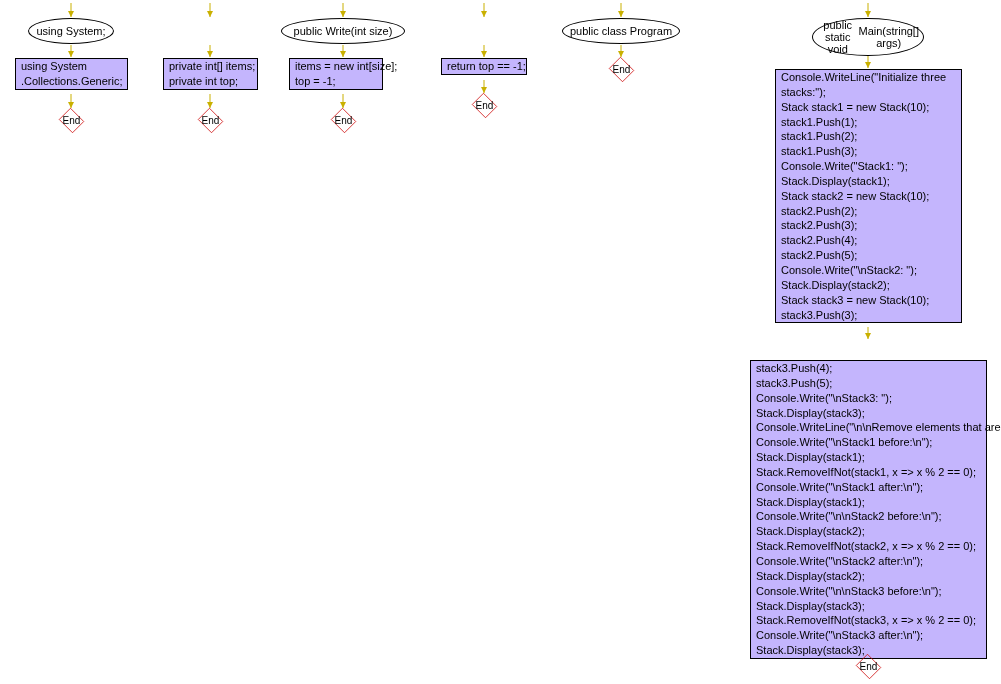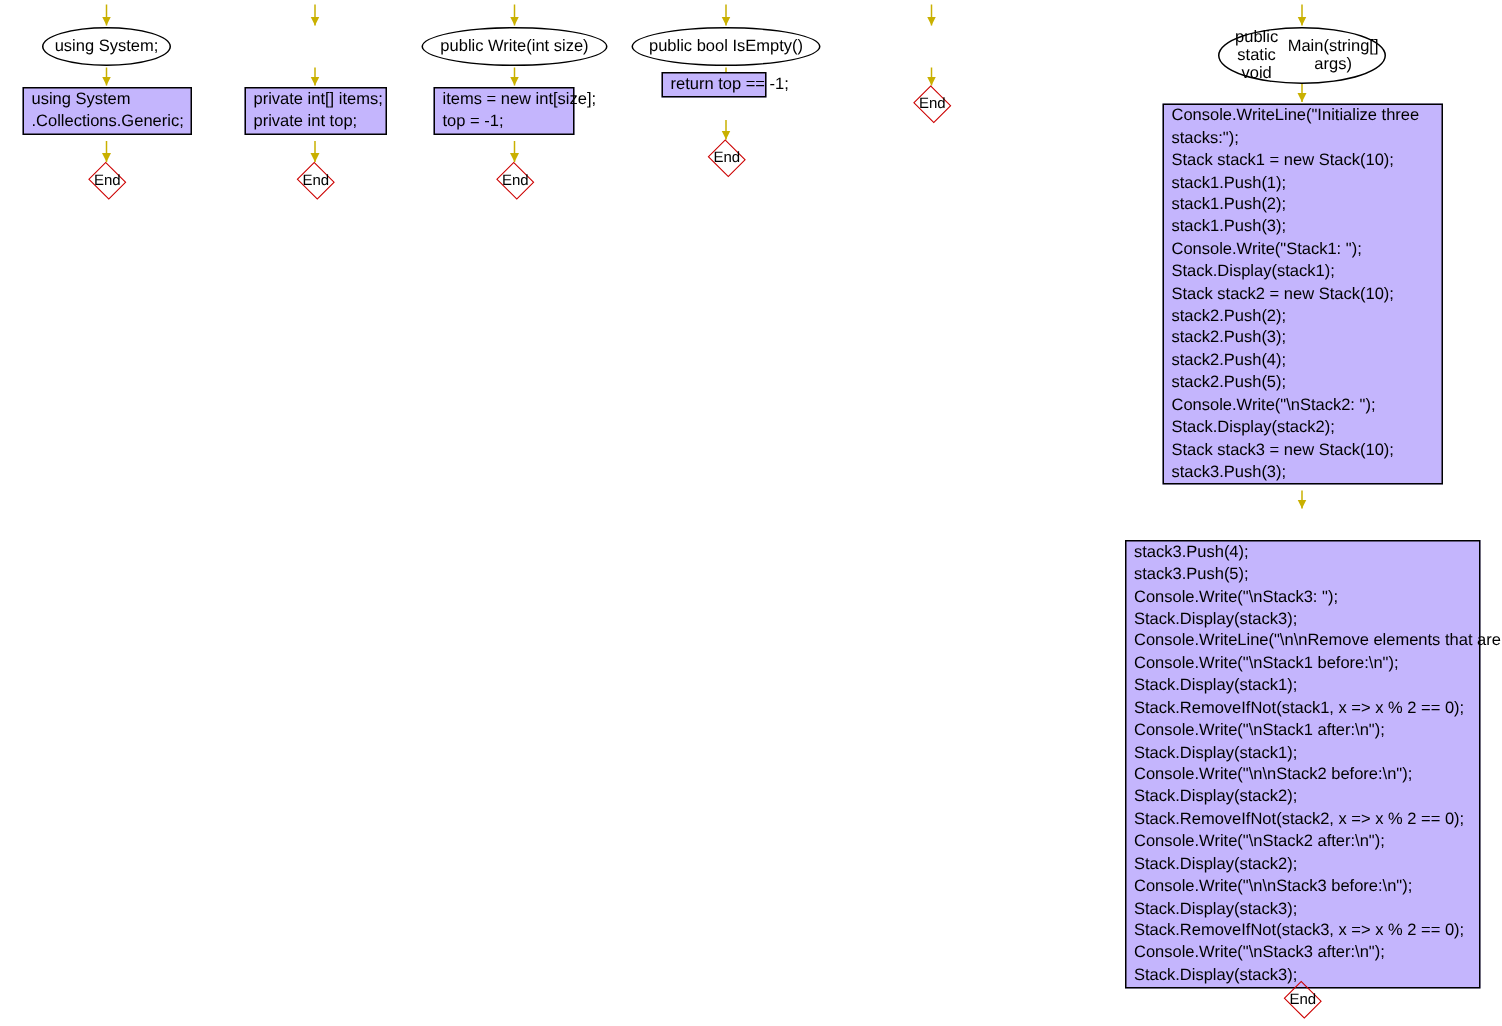--- a/index.html
+++ b/index.html
@@ -128,27 +128,27 @@
   </div>
 
   <div class="node ellipse" style="left:281px; top:18px; width:124px; height:26px;">public Write(int size)</div>
   <div class="node rect" style="left:289px; top:58px; width:94px;">items = new int[size];
 top = -1;</div>
   <div class="end" style="left:330px; top:109px;">
     <div class="sq"></div>
       <div class="lbl">End</div>
   </div>
 
-  <div class="node ellipse" style="left:421px; top:18px; width:126px; height:26px;">public bool IsEmpty()</div>
-  <div class="node rect" style="left:441px; top:48px; width:70px;">return top == -1;</div>
+  <div class="node rect" style="left:441px; top:58px; width:86px;">return top == -1;</div>
   <div class="end" style="left:471px; top:94px;">
     <div class="sq"></div>
       <div class="lbl">End</div>
   </div>
 
+  <div class="node ellipse" style="left:562px; top:18px; width:118px; height:26px;">public class Program</div>
   <div class="end" style="left:608px; top:58px;">
     <div class="sq"></div>
       <div class="lbl">End</div>
   </div>
 
   <div class="node ellipse" style="left:812px; top:18px; width:112px; height:38px; flex-direction:row;">
     <span>public static void</span>
     <span>Main(string[] args)</span>
   </div>
   <div class="node rect" style="left:775px; top:69px; width:187px;">Console.WriteLine("Initialize three

